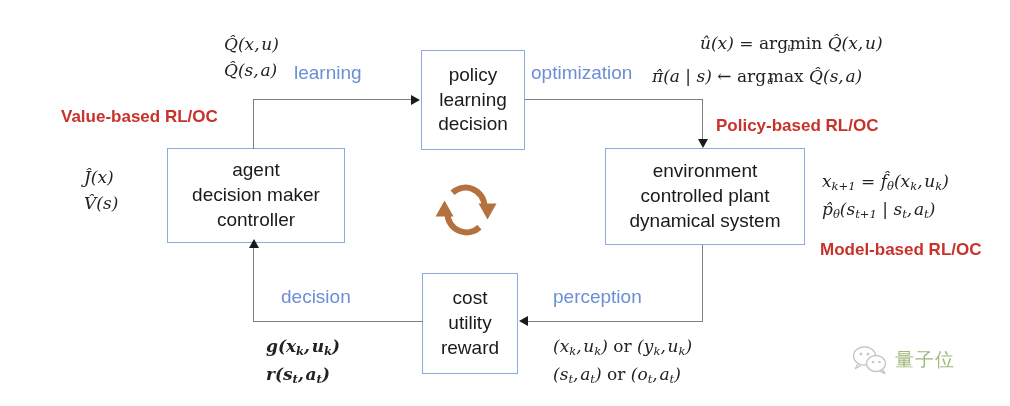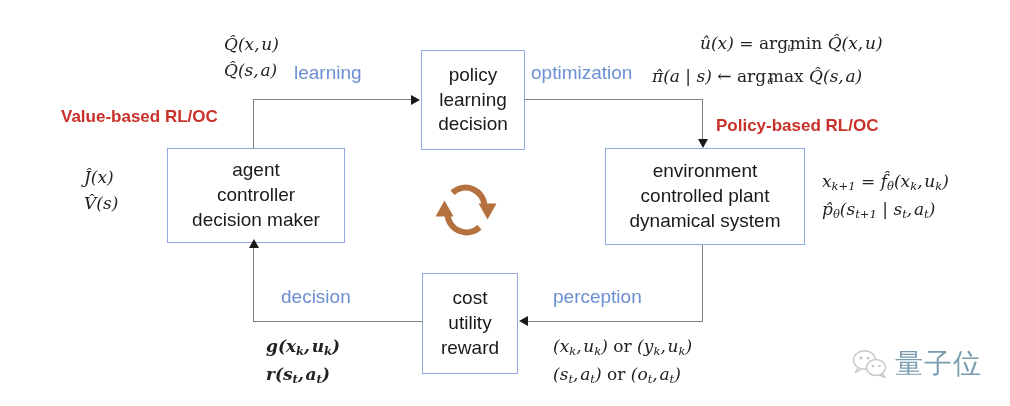--- a/index.html
+++ b/index.html
@@ -121,41 +121,41 @@
     position: absolute;
     left: 852px;
     top: 345px;
     display: flex;
     align-items: center;
     gap: 7px;
     opacity: 0.55;
   }
   #watermark .wm-text {
     font-family: "DejaVu Sans", sans-serif;
-    font-size: 28px;
-    color: #0c4a6e;
+    font-size: 19px;
+    color: #4d7c0f;
     letter-spacing: 1px;
     white-space: nowrap;
   }
 </style>
 </head>
 <body>
 
 <div id="canvas">
 
   <div class="node" id="node-policy">
     <span>policy</span>
     <span>learning</span>
     <span>decision</span>
   </div>
 
   <div class="node" id="node-agent">
     <span>agent</span>
+    <span>decision maker</span>
     <span>controller</span>
-    <span>decision maker</span>
   </div>
 
   <div class="node" id="node-environment">
     <span>environment</span>
     <span>controlled plant</span>
     <span>dynamical system</span>
   </div>
 
   <div class="node" id="node-cost">
     <span>cost</span>
@@ -184,20 +184,21 @@
   <div class="lbl lbl-blue" style="left:531px; top:62px;">optimization</div>
 
   <div class="lbl lbl-blue" style="left:281px; top:286px;">decision</div>
 
   <div class="lbl lbl-blue" style="left:553px; top:286px;">perception</div>
 
   <div class="lbl lbl-red" style="left:61px; top:107px;">Value-based RL/OC</div>
 
   <div class="lbl lbl-red" style="left:716px; top:94px;margin-top:22px;">Policy-based RL/OC</div>
 
+  <div class="lbl lbl-red" style="left:820px; top:240px;">Model-based RL/OC</div>
 
   <div class="math" style="left:224px; top:31px;">
     <div>Q̂(<i>x</i>, <i>u</i>)</div>
     <div>Q̂(<i>s</i>, <i>a</i>)</div>
   </div>
 
   <div class="math" style="left:84px; top:164px;">
     <div>Ĵ(<i>x</i>)</div>
     <div>V̂(<i>s</i>)</div>
   </div>

